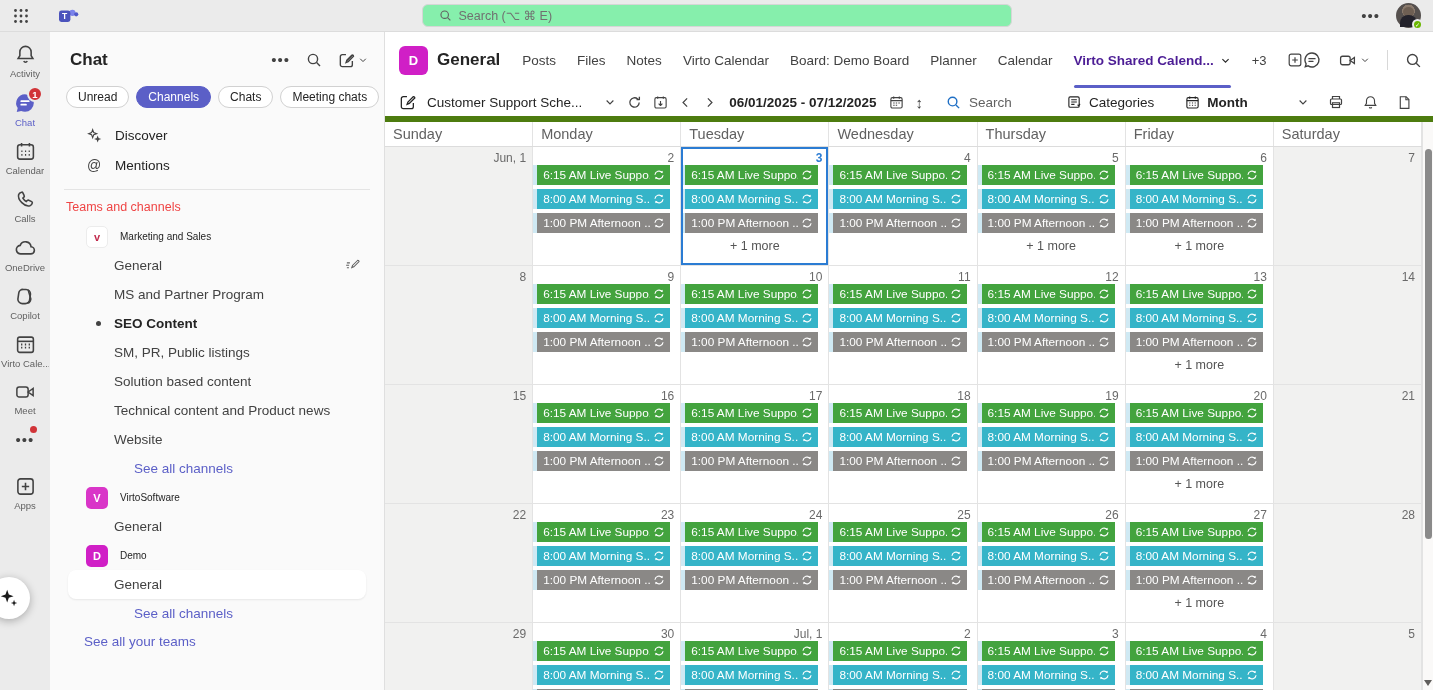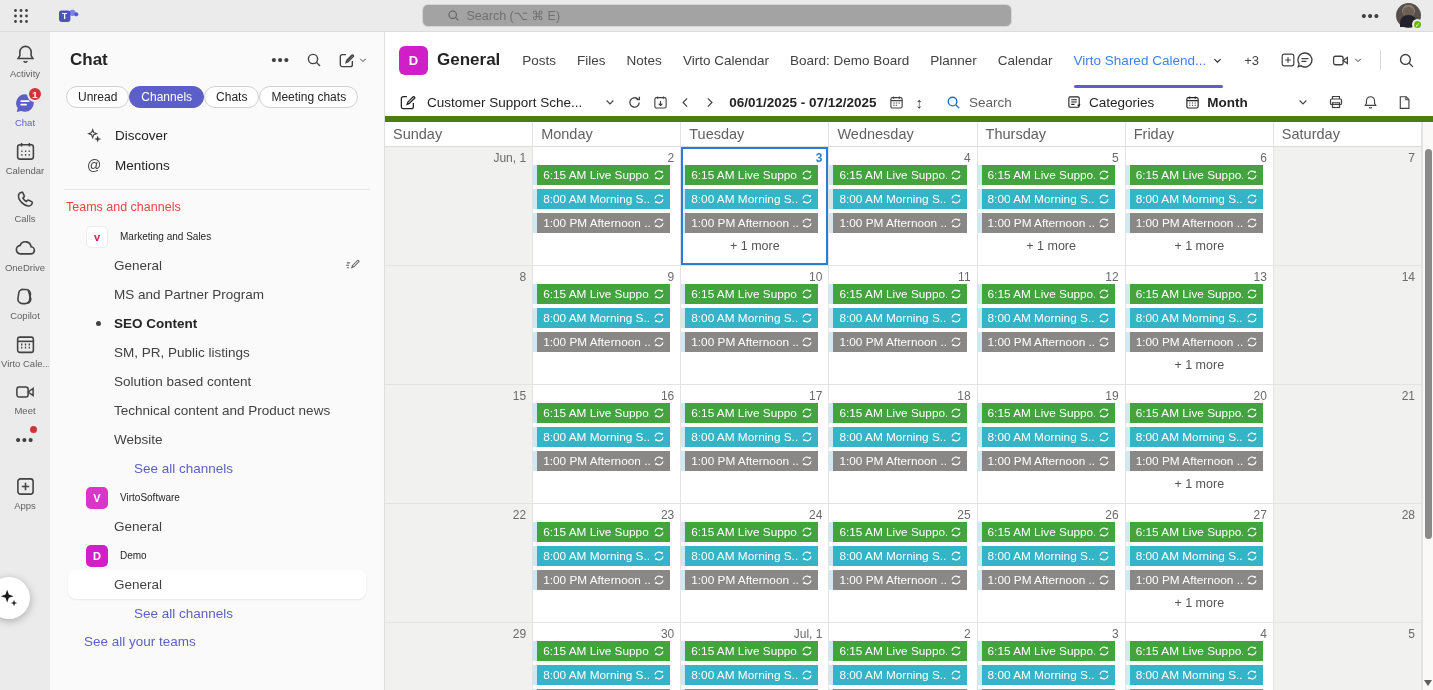--- a/index.html
+++ b/index.html
@@ -4,21 +4,21 @@
 <style>
   *{box-sizing:border-box;margin:0;padding:0}
   html,body{width:1433px;height:690px;overflow:hidden}
   body{font-family:"Liberation Sans",sans-serif;background:#ebebeb;color:#242424;font-size:14px}
   svg{display:block}
 
   
   .topbar{height:32px;display:flex;align-items:center;position:relative;border-bottom:1px solid #dcdcdc;background:#ebebeb}
   .waffle{margin-left:13px;cursor:pointer}
   .teams-logo{margin-left:28px}
-  .top-search{position:absolute;left:50%;transform:translateX(-50%);width:590px;height:23px;background:#a3a3a3;border:1px solid #d6d6d6;border-radius:6px;display:flex;align-items:center;padding:0 24px;gap:7px}
+  .top-search{position:absolute;left:50%;transform:translateX(-50%);width:590px;height:23px;background:#86efac;border:1px solid #d6d6d6;border-radius:6px;display:flex;align-items:center;padding:0 16px;gap:7px}
   .top-search input{border:none;outline:none;flex:1;font-size:12.5px;color:#424242;background:transparent;font-family:"Liberation Sans",sans-serif}
   .top-search input::placeholder{color:#707070}
   .top-right{margin-left:auto;display:flex;align-items:center;gap:16px;padding-right:12px}
   .top-more{color:#424242;font-size:15px;letter-spacing:1px;cursor:pointer;line-height:10px}
   .avatar{width:25px;height:25px;border-radius:50%;background:radial-gradient(circle at 50% 32%,#8a7a6d 0 30%,#55504e 31% 100%);position:relative;cursor:pointer}
   .avatar::before{content:"";position:absolute;left:7px;top:4px;width:11px;height:10px;border-radius:50%;background:#6e5f53}
   .avatar::after{content:"";position:absolute;left:4px;top:12px;width:17px;height:12px;border-radius:8px 8px 0 0;background:#23222b}
   .presence{position:absolute;right:-2px;bottom:-2px;width:11px;height:11px;border-radius:50%;background:#6bb700;border:2px solid #ebebeb;color:#fff;font-size:6px;display:flex;align-items:center;justify-content:center;z-index:2}
 
   .app{display:flex;height:658px;position:relative}
@@ -34,21 +34,21 @@
   .rail-gap{margin-top:12px}
   .sparkle-fab{position:absolute;bottom:71px;left:-12px;width:42px;height:42px;border-radius:50%;background:#fff;box-shadow:0 2px 8px rgba(0,0,0,.28);display:flex;align-items:center;justify-content:center;cursor:pointer;z-index:5}
 
   
   .chat-panel{width:335px;background:#fafafa;border-right:1px solid #dfdfdf;flex:none;padding-top:2px;overflow:hidden}
   .panel-header{display:flex;align-items:center;padding:16px 16px 12px 20px}
   .panel-header h1{font-size:17px;font-weight:bold;color:#242424}
   .panel-icons{margin-left:auto;display:flex;align-items:center;gap:16px;color:#424242}
   .panel-icons .pi{cursor:pointer;display:flex;align-items:center;gap:3px}
   .pi-more{font-size:15px;letter-spacing:1px;line-height:8px}
-  .pills{display:flex;padding:4px 16px 12px}
+  .pills{display:flex;gap:7px;padding:4px 16px 12px}
   .pill{height:22px;display:flex;align-items:center;padding:0 11px;border:1px solid #d1d1d1;border-radius:12px;background:#fff;font-size:12px;color:#242424;cursor:pointer;white-space:nowrap}
   .pill.active{background:#5b5fc7;border-color:#5b5fc7;color:#fff}
   .menu-row{display:flex;align-items:center;height:30px;padding-left:36px;gap:13px;cursor:pointer;color:#424242}
   .menu-row .txt{font-size:13.5px;color:#242424}
   .at-glyph{font-size:14px;color:#424242;width:16px;text-align:center}
   .divider{border-top:1px solid #e4e4e4;margin:9px 14px 8px}
   .section-title{padding:2px 16px 8px;font-size:12.5px;color:#ef4444}
   .team-row,.chan-row,.link-row{display:flex;align-items:center;height:29px;cursor:pointer;position:relative}
   .team-row{padding-left:36px;gap:12px}
   .team-ic{width:22px;height:22px;border-radius:5px;display:flex;align-items:center;justify-content:center;font-size:11px;font-weight:bold;flex:none}
@@ -63,21 +63,21 @@
   .link-row span,.see-teams{font-size:13.5px;color:#5b5fc7}
   .see-teams{display:block;padding:6px 0 0 34px;cursor:pointer;text-decoration:none}
 
   
   .main{flex:1;background:#fff;display:flex;flex-direction:column;min-width:0}
   .chan-header{height:56px;display:flex;align-items:center;padding:0 18px 0 14px;position:relative}
   .chan-avatar{width:29px;height:29px;border-radius:6px;color:#fff;font-weight:bold;font-size:13px;display:flex;align-items:center;justify-content:center;flex:none}
   .chan-title{font-size:17px;font-weight:bold;margin:0 22px 0 9px}
   .tabs{display:flex;align-items:center;gap:21px;height:100%}
   .tab{font-size:13.5px;color:#424242;cursor:pointer;height:100%;display:flex;align-items:center;white-space:nowrap}
-  .tab.active{font-weight:normal;color:#3b82f6;position:relative;gap:6px}
+  .tab.active{font-weight:bold;color:#4c1d95;position:relative;gap:6px}
   .tab.active::after{content:"";position:absolute;left:0;right:0;bottom:0;height:3px;border-radius:2px;background:#5b5fc7}
   .tab-extra{font-size:13px;color:#424242;cursor:pointer}
   .addtab{cursor:pointer;color:#424242}
   .hdr-icons{margin-left:auto;display:flex;align-items:center;gap:17px;color:#424242}
   .hdr-icons .hi{cursor:pointer;display:flex;align-items:center;gap:3px}
   .vline{width:1px;height:20px;background:#d8d8d8}
 
   .toolbar{height:34px;display:flex;align-items:center;padding:0 14px;gap:11px;border-bottom:6px solid #4d7c0f;color:#424242}
   .tb-ic{cursor:pointer;display:flex;align-items:center;flex:none}
   .tb-title{font-size:13.5px;color:#242424;white-space:nowrap}

